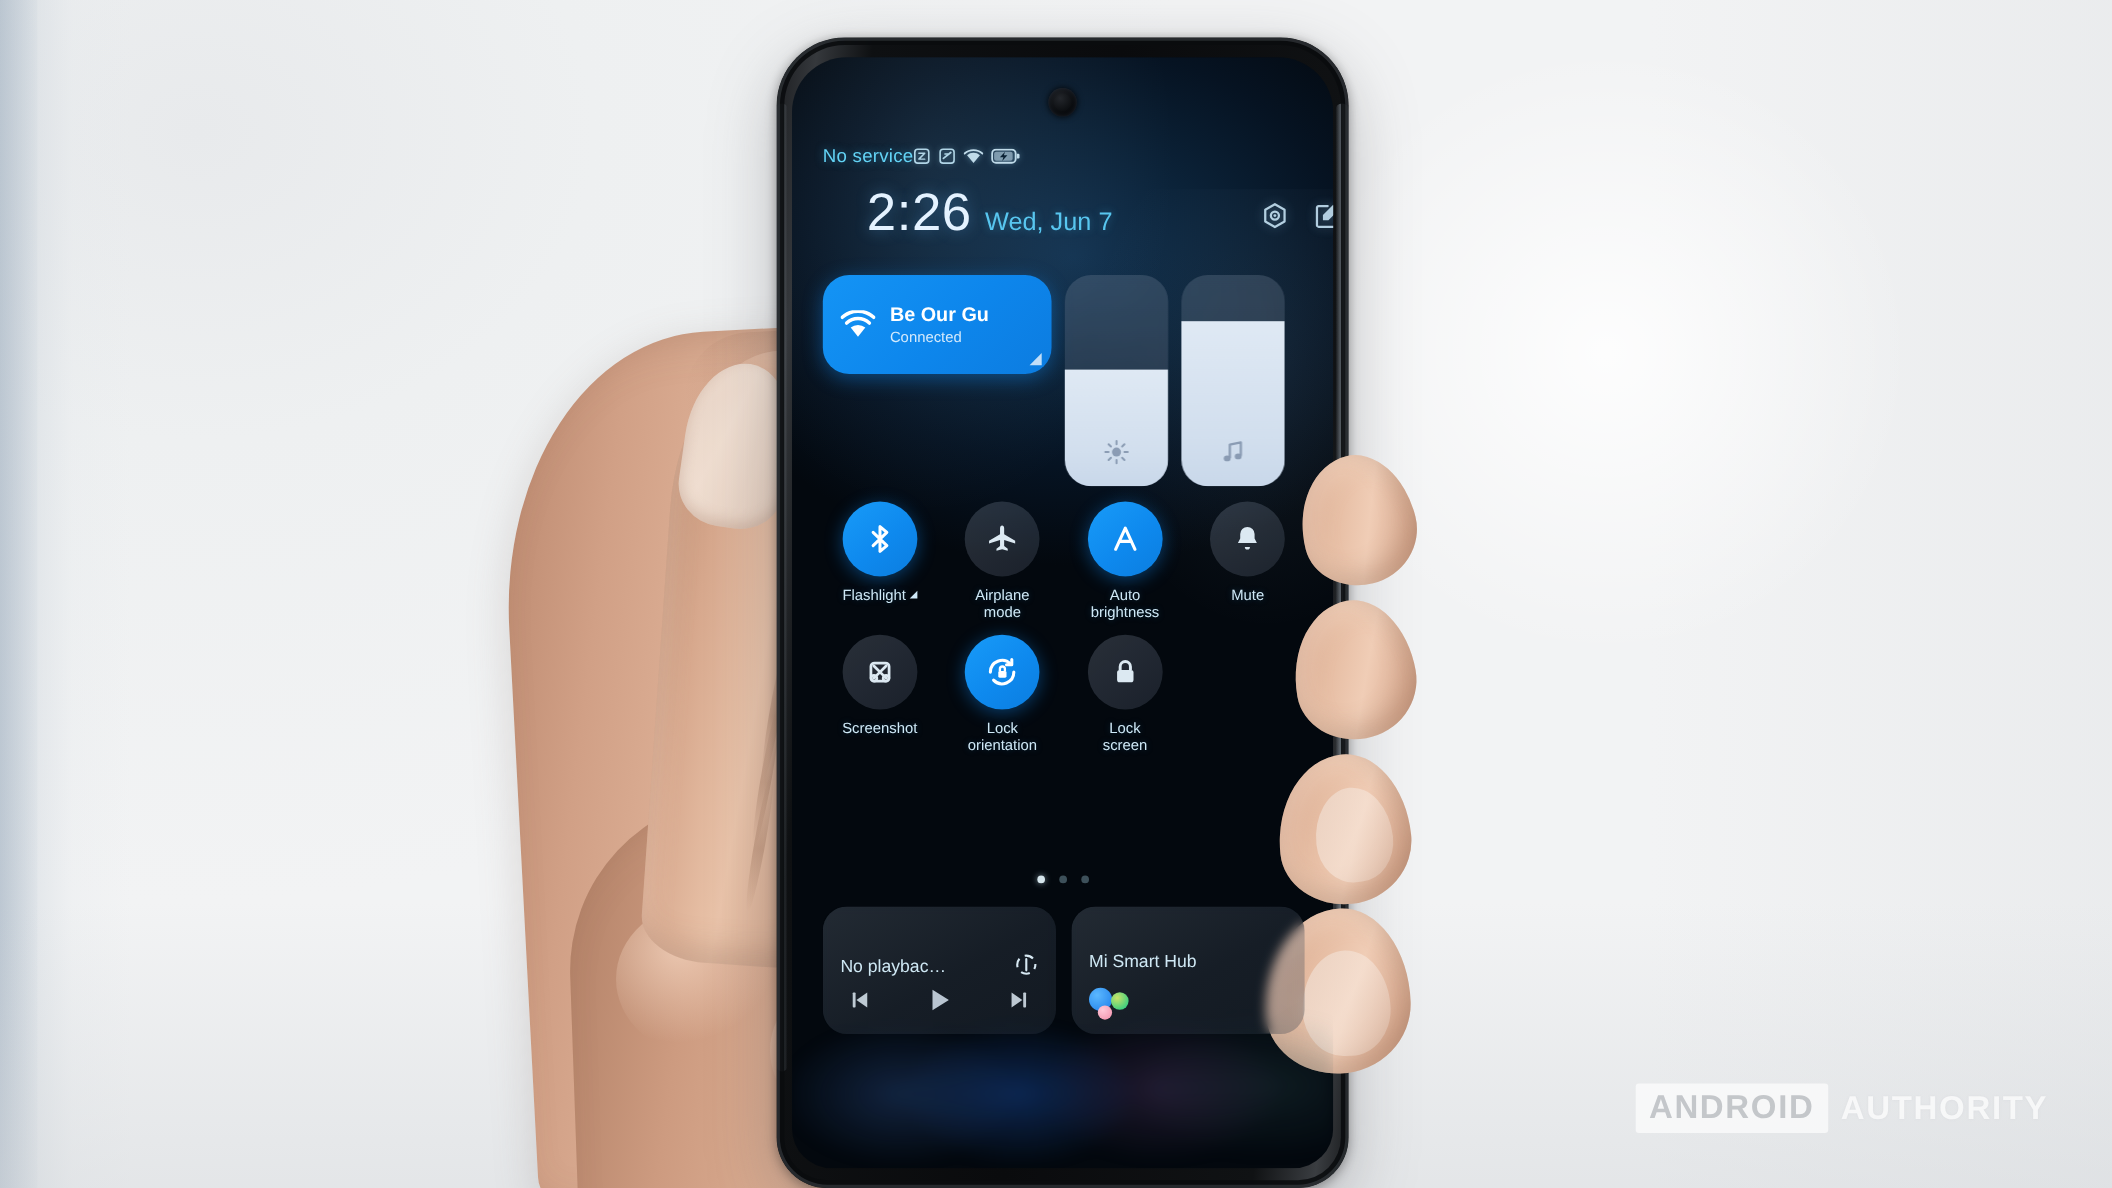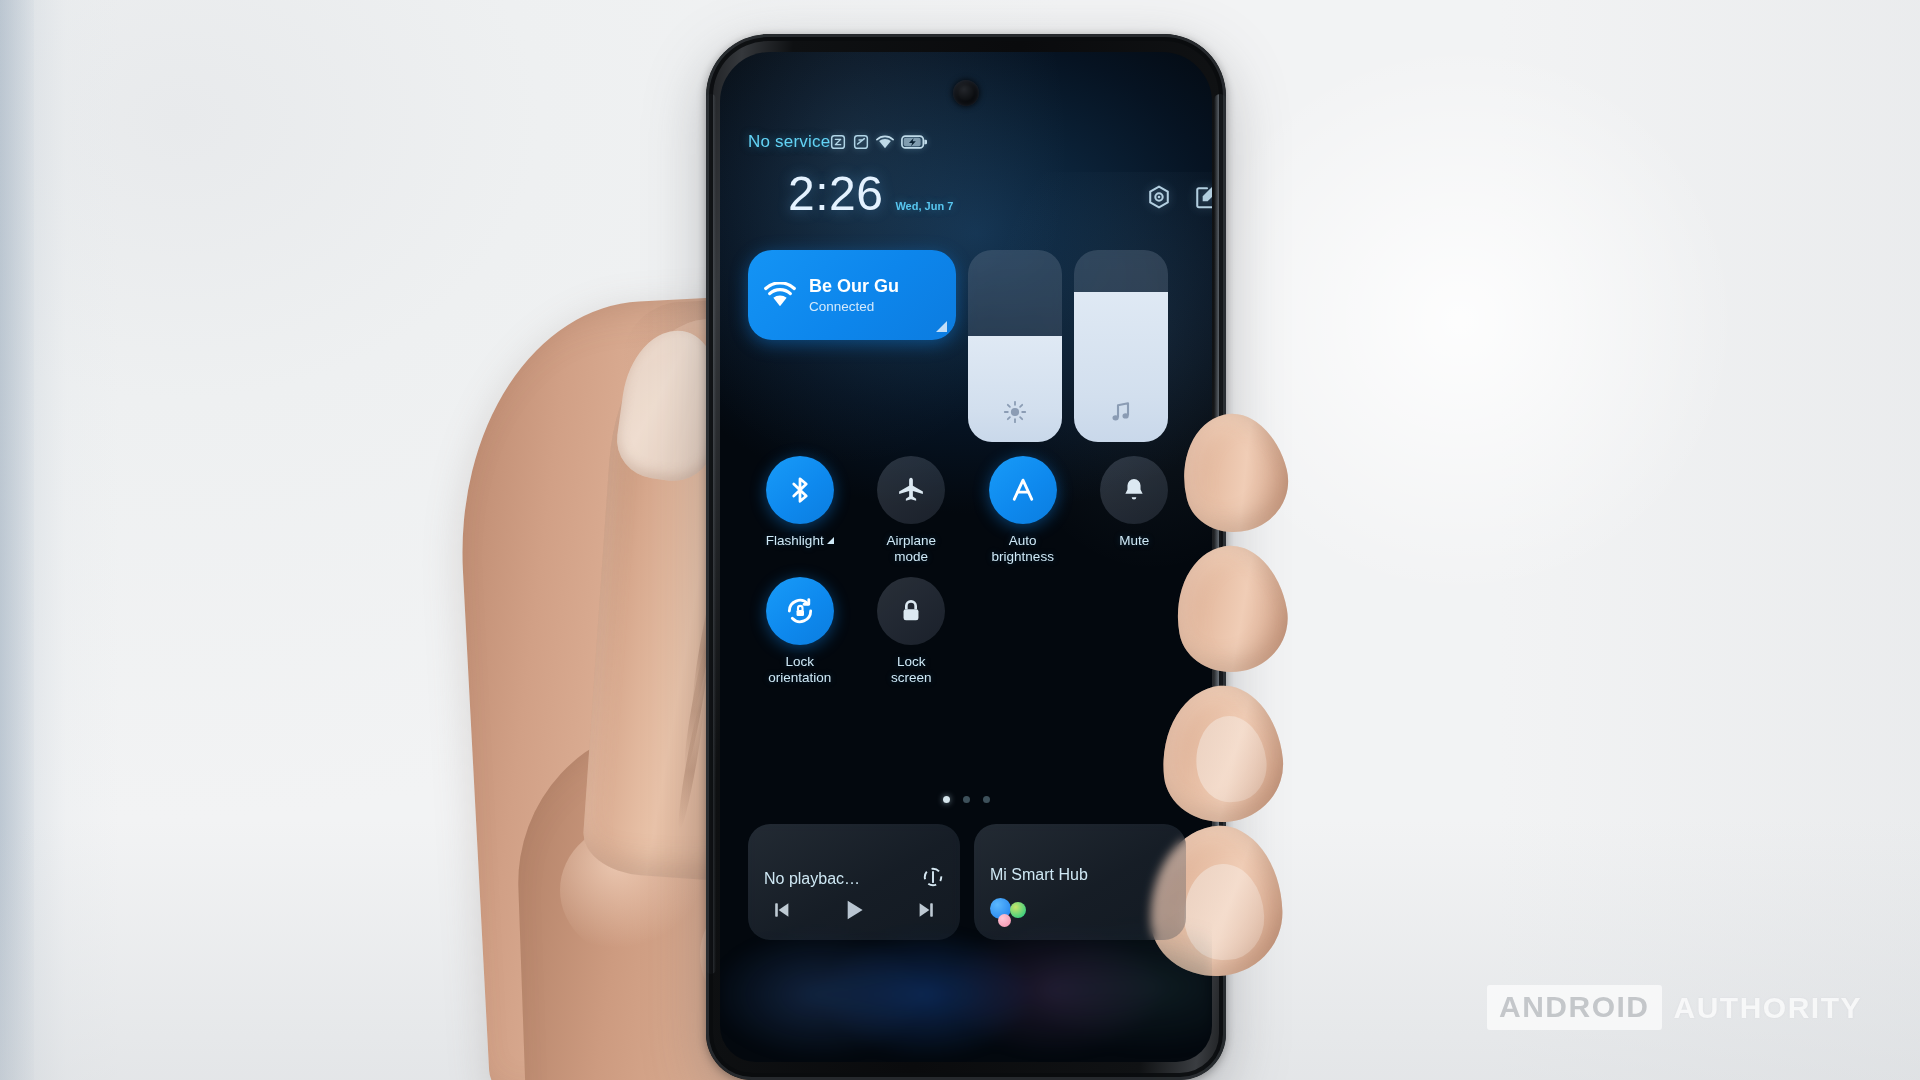--- a/index.html
+++ b/index.html
@@ -214,21 +214,21 @@
     padding: 0 30px;
     z-index: 4;
     margin-left: 38px;
   }
   .clock-wrap { display: flex; align-items: baseline; gap: 12px; }
   .clock-time {
     font-size: 48px; font-weight: 300; color: #e4f2ff; letter-spacing: 0.5px;
     line-height: 1; text-shadow: 0 0 14px rgba(90,170,230,0.45);
   }
   .clock-date {
-    font-size: 11px; color: #58c6ef; font-weight: 700;
+    font-size: 23px; color: #58c6ef; font-weight: 400;
     text-shadow: 0 0 8px rgba(60,170,220,0.45);
   }
   .header-actions { display: flex; align-items: center; gap: 22px; padding-bottom: 4px; }
   .hicon { opacity: 0.9; filter: drop-shadow(0 0 5px rgba(150,200,235,0.4)); }
 
   
   .qs-top {
     position: absolute; left: 28px; top: 198px;
     width: 438px; height: 192px;
     display: flex; gap: 12px;
@@ -573,20 +573,31 @@
         <div class="toggle">
           <div class="tcircle off">
             <svg width="28" height="28" viewBox="0 0 24 24">
               <path d="M12 2.6a5.6 5.6 0 0 0-5.6 5.6v3.4l-1.8 3.6h14.8l-1.8-3.6V8.2A5.6 5.6 0 0 0 12 2.6z" fill="#dce9f2"></path>
               <path d="M10 18.2a2 2 0 0 0 4 0z" fill="#dce9f2"></path>
             </svg>
           </div>
           <div class="tlabel">Mute</div>
         </div>
 
+        <div class="toggle">
+          <div class="tcircle off">
+            <svg width="30" height="30" viewBox="0 0 24 24">
+              <rect x="5.4" y="5.4" width="13.2" height="13.2" rx="2.6" fill="none" stroke="#dce9f2" stroke-width="2"></rect>
+              <path d="M7.6 7.6 L16.4 16.4 M16.4 7.6 L7.6 16.4" stroke="#dce9f2" stroke-width="2" stroke-linecap="round"></path>
+              <circle cx="7.6" cy="16.4" r="2.1" fill="none" stroke="#dce9f2" stroke-width="2"></circle>
+              <circle cx="16.4" cy="16.4" r="2.1" fill="none" stroke="#dce9f2" stroke-width="2"></circle>
+            </svg>
+          </div>
+          <div class="tlabel">Screenshot</div>
+        </div>
 
 
         <div class="toggle">
           <div class="tcircle on">
             <svg width="32" height="32" viewBox="0 0 24 24">
               <path d="M4 12a8 8 0 0 1 13.8-5.5" fill="none" stroke="#fff" stroke-width="2.1" stroke-linecap="round"></path>
               <path d="M20 12a8 8 0 0 1-13.8 5.5" fill="none" stroke="#fff" stroke-width="2.1" stroke-linecap="round"></path>
               <path d="M18.6 3.4 v3.6 h-3.6" fill="none" stroke="#fff" stroke-width="2.1" stroke-linecap="round" stroke-linejoin="round"></path>
               <rect x="9.4" y="11.2" width="5.6" height="4.6" rx="1" fill="#fff"></rect>
               <path d="M10.5 11.2 v-1.3 a1.7 1.7 0 0 1 3.4 0 v1.3" fill="none" stroke="#fff" stroke-width="1.6"></path>

